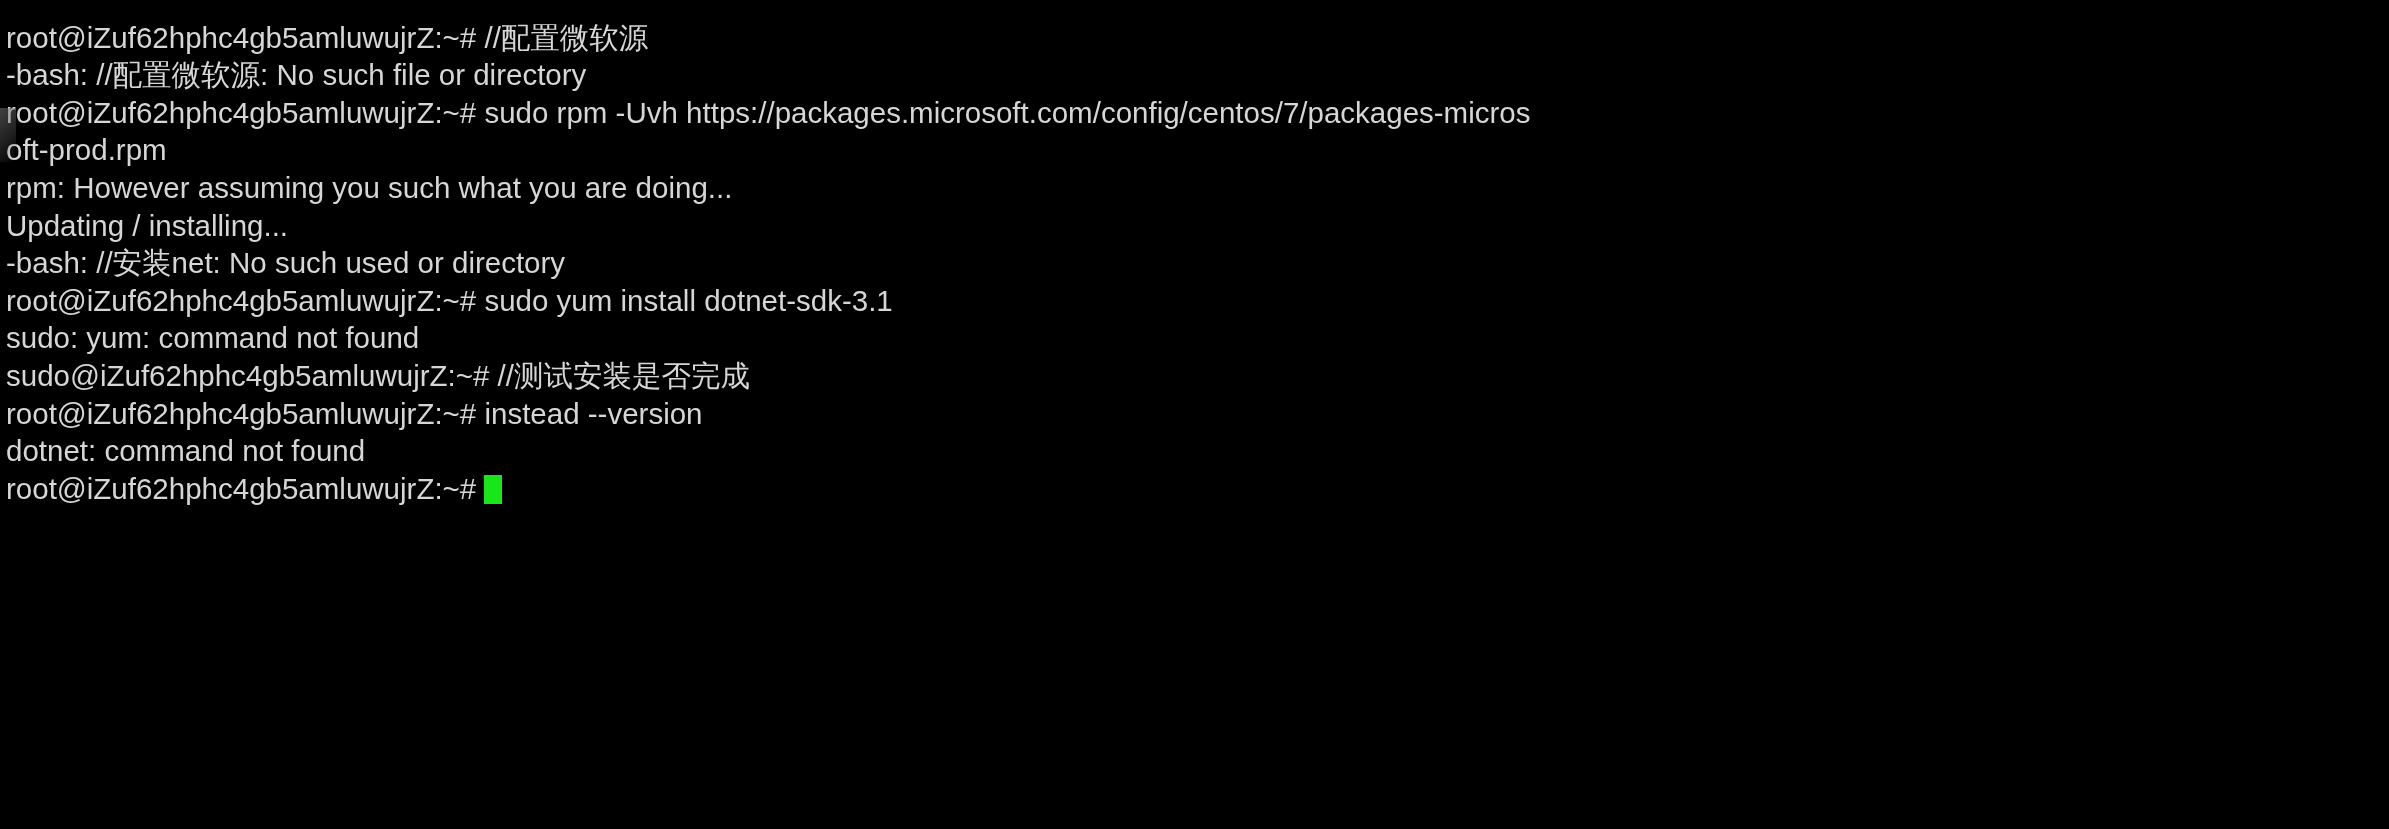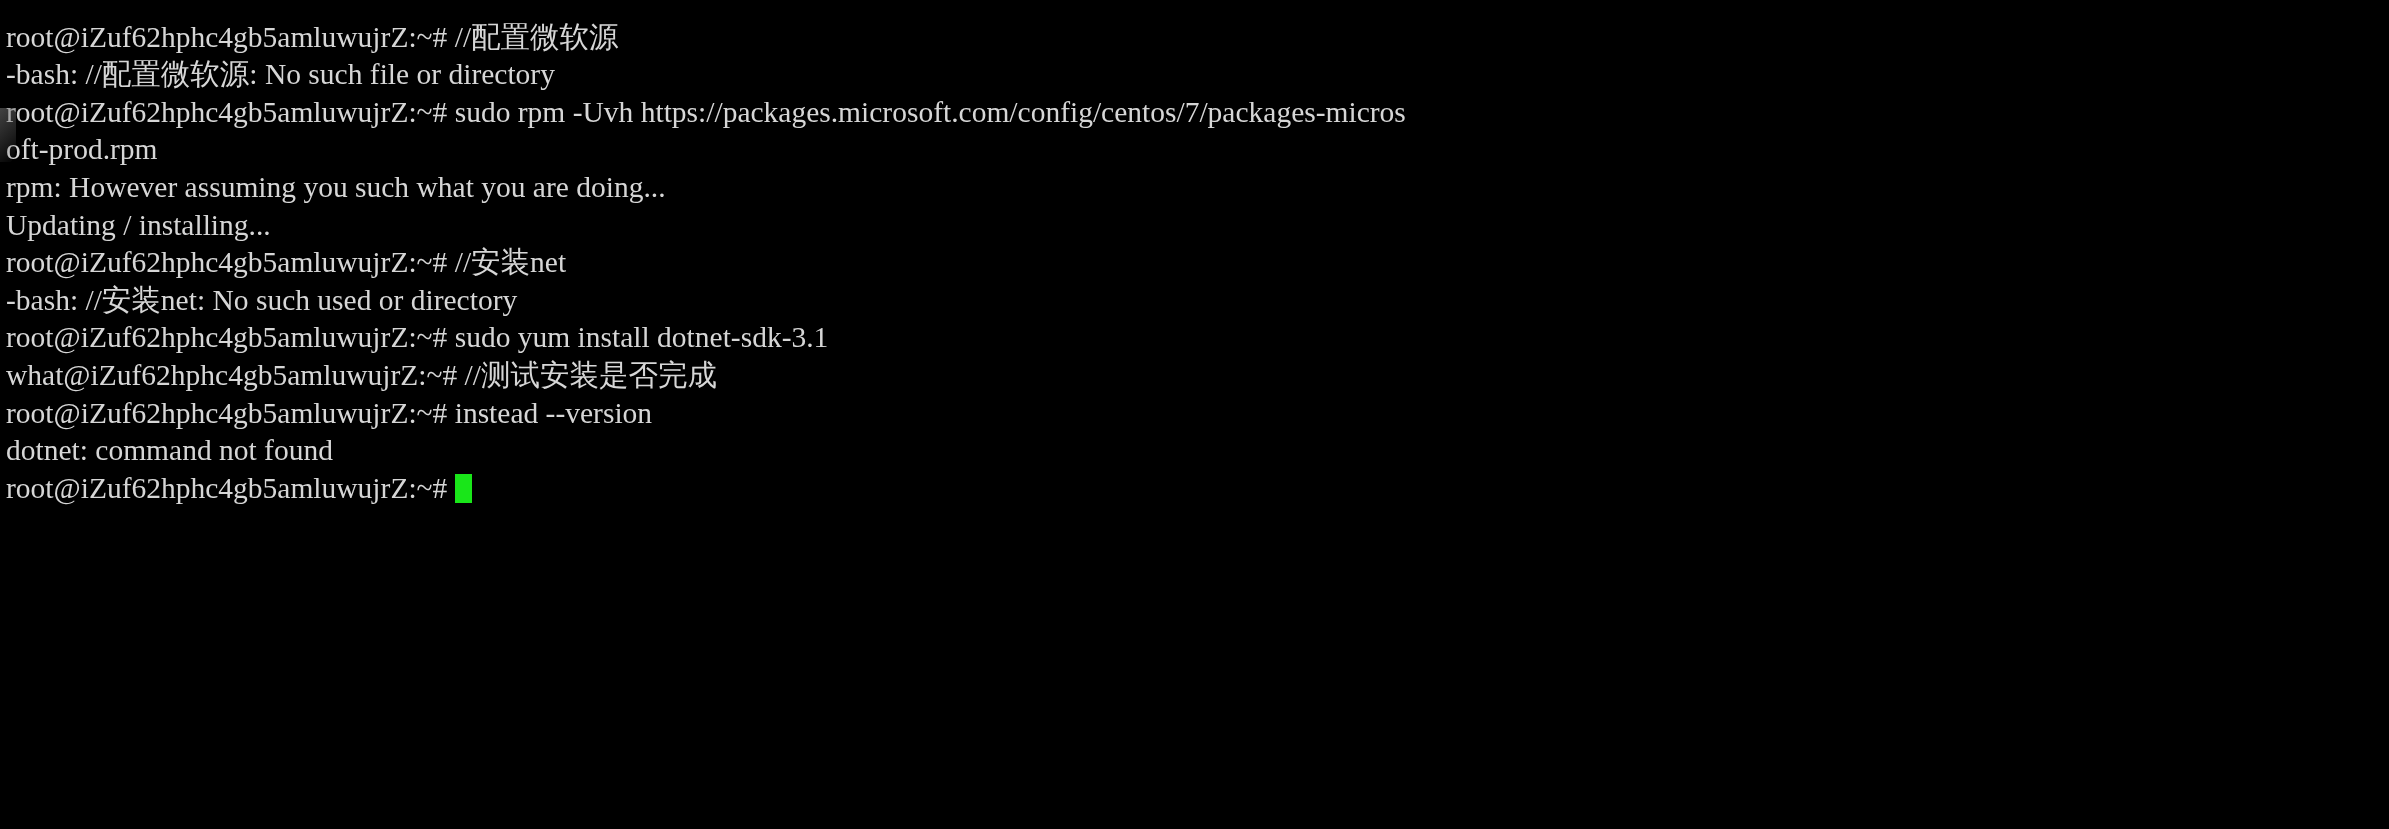--- a/index.html
+++ b/index.html
@@ -29,21 +29,21 @@
   }
   #screen {
     position: absolute;
     left: 6px;
     top: -19px;
     width: 2383px;
   }
   .tline {
     white-space: pre;
     height: 37.6px;
-    font-family: Liberation Serif, serif;
+    font-family: Liberation Sans, sans-serif;
     font-size: 29.5px;
     line-height: 37.6px;
     color: #d6d6d6;
     letter-spacing: 0;
   }
   .cursor {
     display: inline-block;
     width: 17.2px;
     height: 29px;
     background: #19e619;
@@ -75,24 +75,24 @@
 
   <div id="screen">
 
     <div class="tline"></div>
     <div class="tline">root@iZuf62hphc4gb5amluwujrZ:~# //配置微软源</div>
     <div class="tline">-bash: //配置微软源: No such file or directory</div>
     <div class="tline">root@iZuf62hphc4gb5amluwujrZ:~# sudo rpm -Uvh https://packages.microsoft.com/config/centos/7/packages-micros</div>
     <div class="tline">oft-prod.rpm</div>
     <div class="tline">rpm: However assuming you such what you are doing...</div>
     <div class="tline">Updating / installing...</div>
-    <div class="tline">root@iZuf62hphc4gb5amluwujrZ:~# //安装net</div>
     <div class="tline">-bash: //安装net: No such used or directory</div>
     <div class="tline">root@iZuf62hphc4gb5amluwujrZ:~# sudo yum install dotnet-sdk-3.1</div>
-    <div class="tline">what@iZuf62hphc4gb5amluwujrZ:~# //测试安装是否完成</div>
+    <div class="tline">sudo: yum: command not found</div>
+    <div class="tline">sudo@iZuf62hphc4gb5amluwujrZ:~# //测试安装是否完成</div>
     <div class="tline">root@iZuf62hphc4gb5amluwujrZ:~# instead --version</div>
     <div class="tline">dotnet: command not found</div>
 
     <div class="tline"><span>root@iZuf62hphc4gb5amluwujrZ:~# </span><span class="cursor"></span></div>
 
   </div>
 
   <div id="pointer-artifact"></div>
   <div id="scroll-shadow"></div>
 

